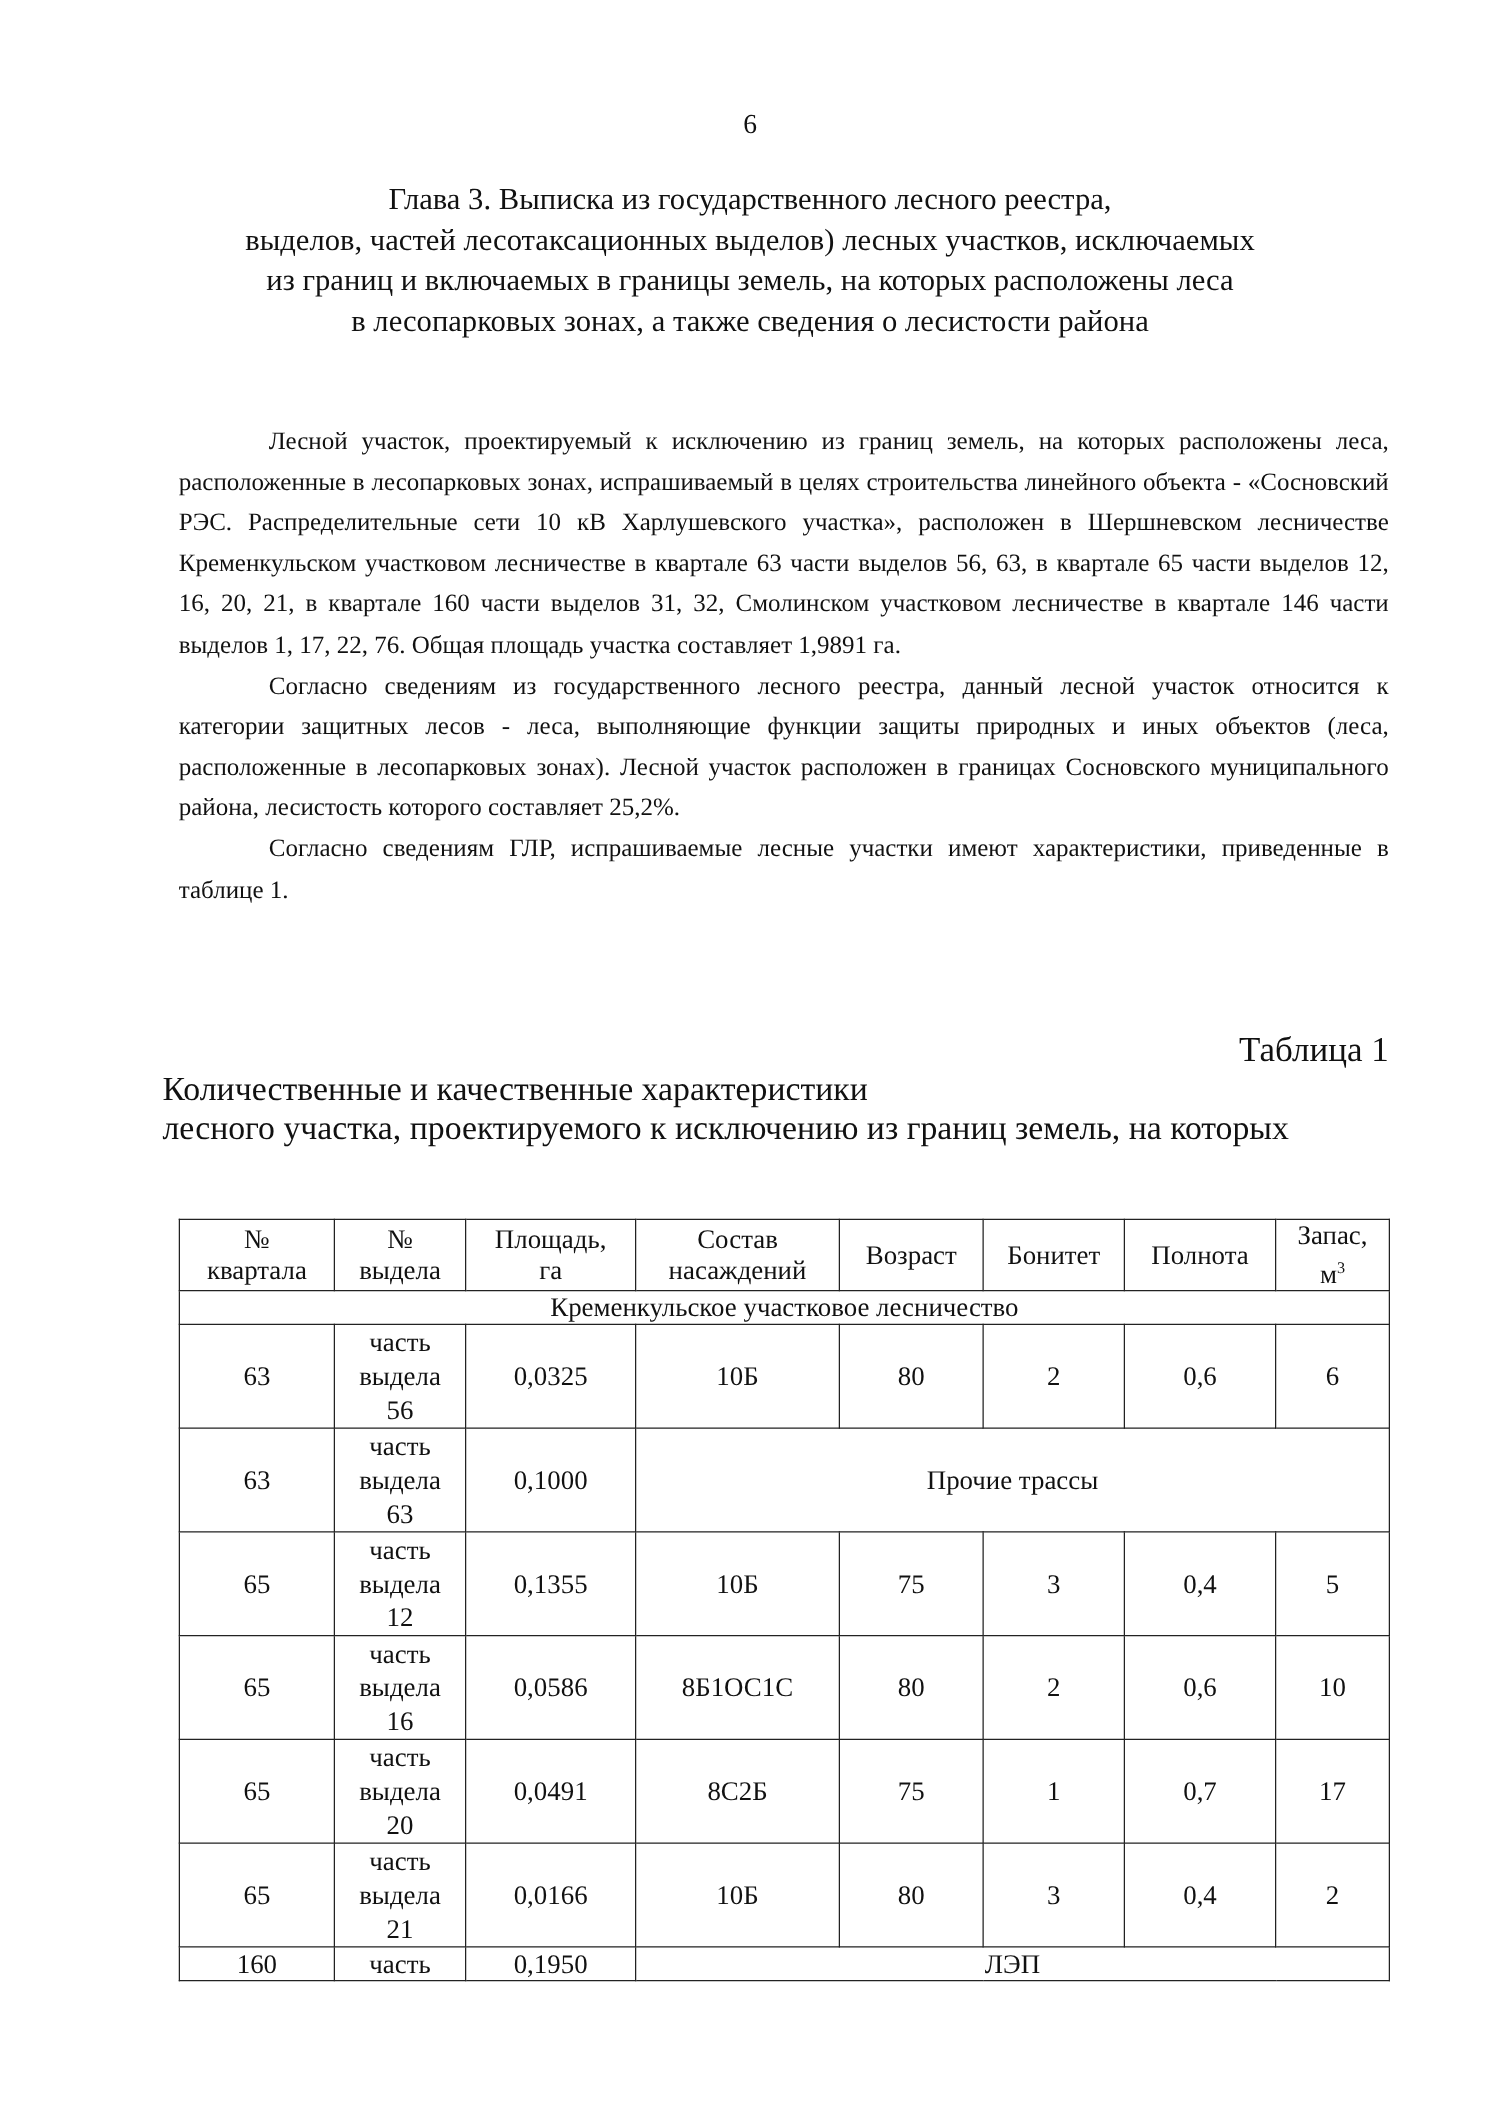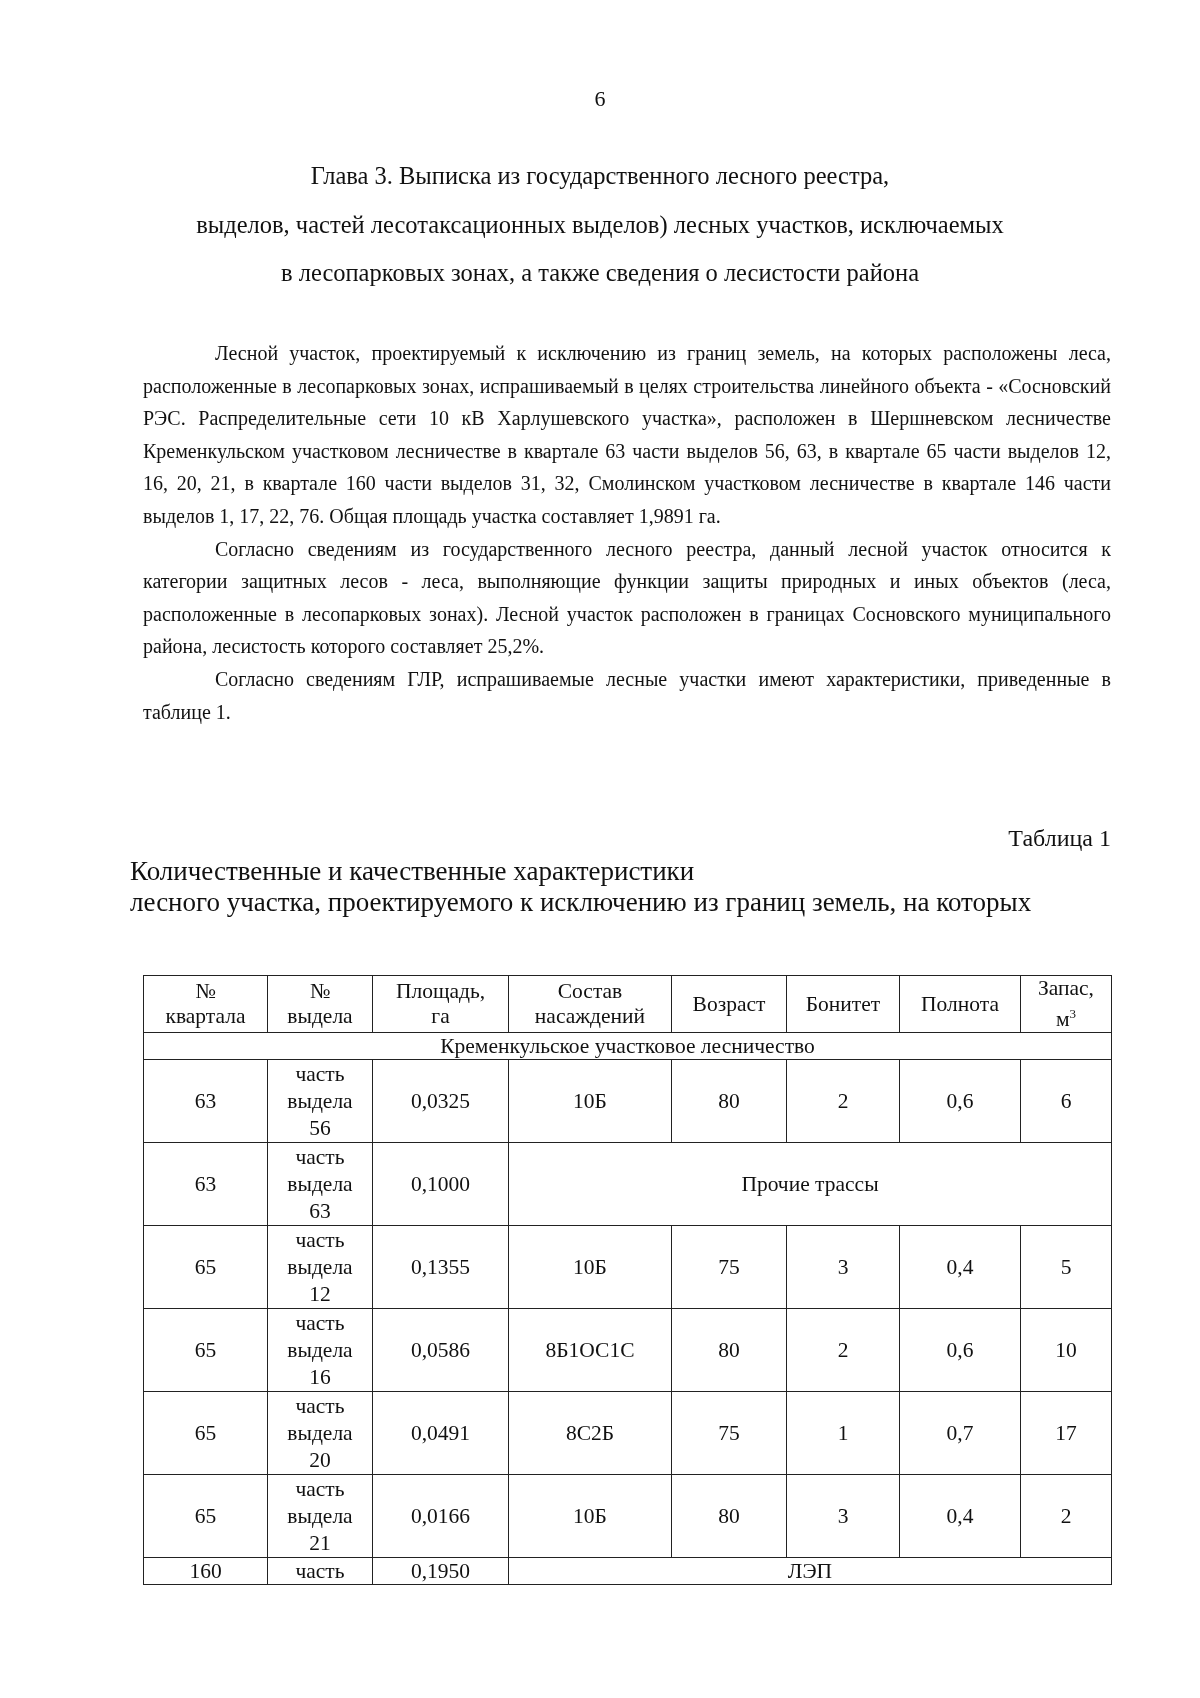--- a/index.html
+++ b/index.html
@@ -9,31 +9,31 @@
       color: #111111;
     }
     .page-number {
       position: absolute; top: 86px; left: 0; width: 1200px;
       text-align: center; font-size: 22px;
     }
     .chapter-title {
       position: absolute; top: 144px; left: 130px; width: 940px;
       text-align: center; font-size: 24.5px; line-height: 32.5px;
     }
-    .chapter-title div { white-space: nowrap; margin-top: 16px; }
+    .chapter-title div { white-space: nowrap; }
     .body-text {
       position: absolute; top: 337px; left: 143px; width: 968px;
       font-size: 20px; line-height: 32.6px;
     }
     .para {
       text-align: justify; text-indent: 72px; margin: 0;
     }
     .table-label {
       position: absolute; top: 825px; right: 89px;
-      font-size: 24px;
+      font-size: 28px;
     }
     .table-caption {
       position: absolute; top: 856px; left: 130px; width: 940px;
       text-align: left; font-size: 27px; line-height: 31px;
     }
     .table-caption div { white-space: nowrap; }
     table.data {
       position: absolute; top: 975px; left: 143px;
       width: 968px; border-collapse: collapse; table-layout: fixed;
       font-size: 21.5px;
@@ -49,20 +49,21 @@
     sup { font-size: 13px; }
   </style>
 </head>
 <body>
 
 <div class="page-number">6</div>
 
 <div class="chapter-title">
   <div>Глава 3. Выписка из государственного лесного реестра,</div>
   <div>выделов, частей лесотаксационных выделов) лесных участков, исключаемых</div>
+  <div>из границ и включаемых в границы земель, на которых расположены леса</div>
   <div>в лесопарковых зонах, а также сведения о лесистости района</div>
 </div>
 
 <div class="body-text">
   <p class="para">Лесной участок, проектируемый к исключению из границ земель, на которых расположены леса, расположенные в лесопарковых зонах, испрашиваемый в целях строительства линейного объекта - «Сосновский РЭС. Распределительные сети 10 кВ Харлушевского участка», расположен в Шершневском лесничестве Кременкульском участковом лесничестве в квартале 63 части выделов 56, 63, в квартале 65 части выделов 12, 16, 20, 21, в квартале 160 части выделов 31, 32, Смолинском участковом лесничестве в квартале 146 части выделов 1, 17, 22, 76. Общая площадь участка составляет 1,9891 га.</p>
   <p class="para">Согласно сведениям из государственного лесного реестра, данный лесной участок относится к категории защитных лесов - леса, выполняющие функции защиты природных и иных объектов (леса, расположенные в лесопарковых зонах). Лесной участок расположен в границах Сосновского муниципального района, лесистость которого составляет 25,2%.</p>
   <p class="para">Согласно сведениям ГЛР, испрашиваемые лесные участки имеют характеристики, приведенные в таблице 1.</p>
 </div>
 
 <div class="table-label">Таблица 1</div>

